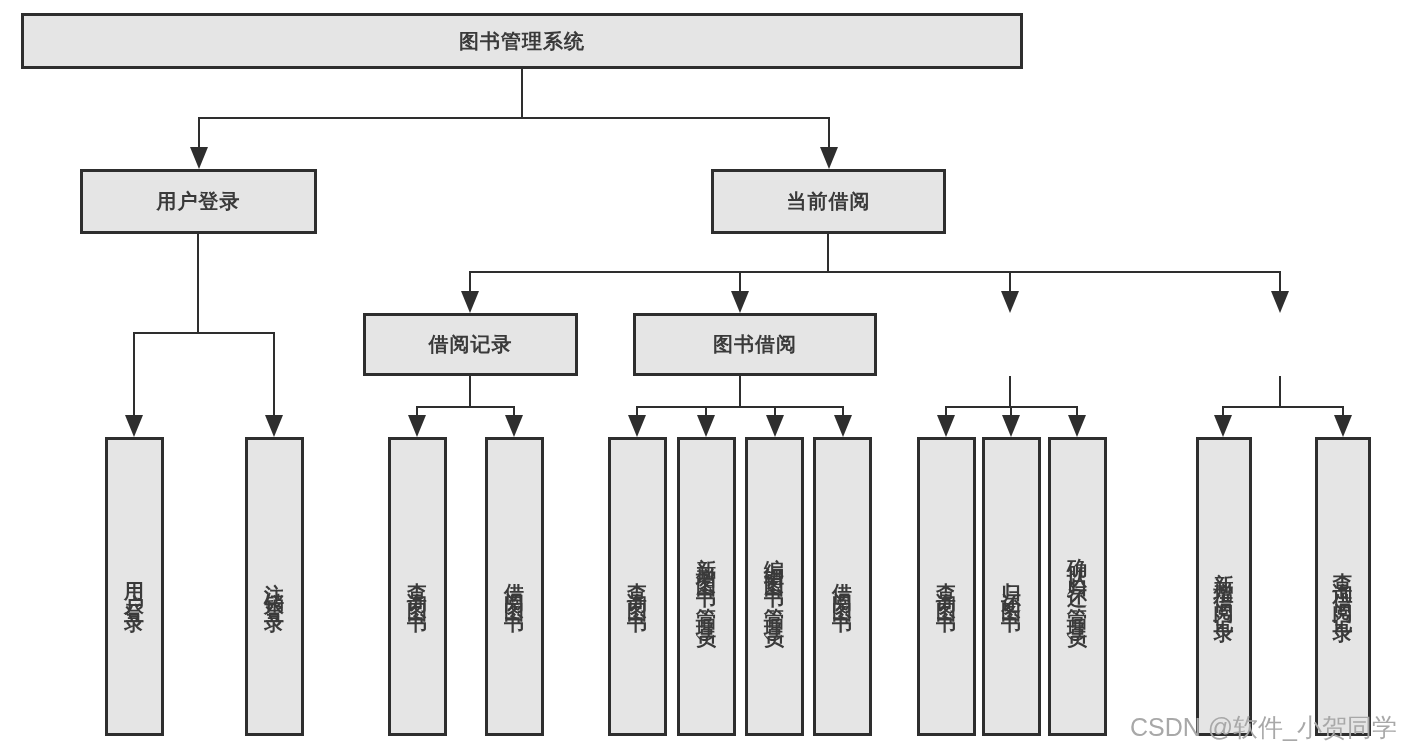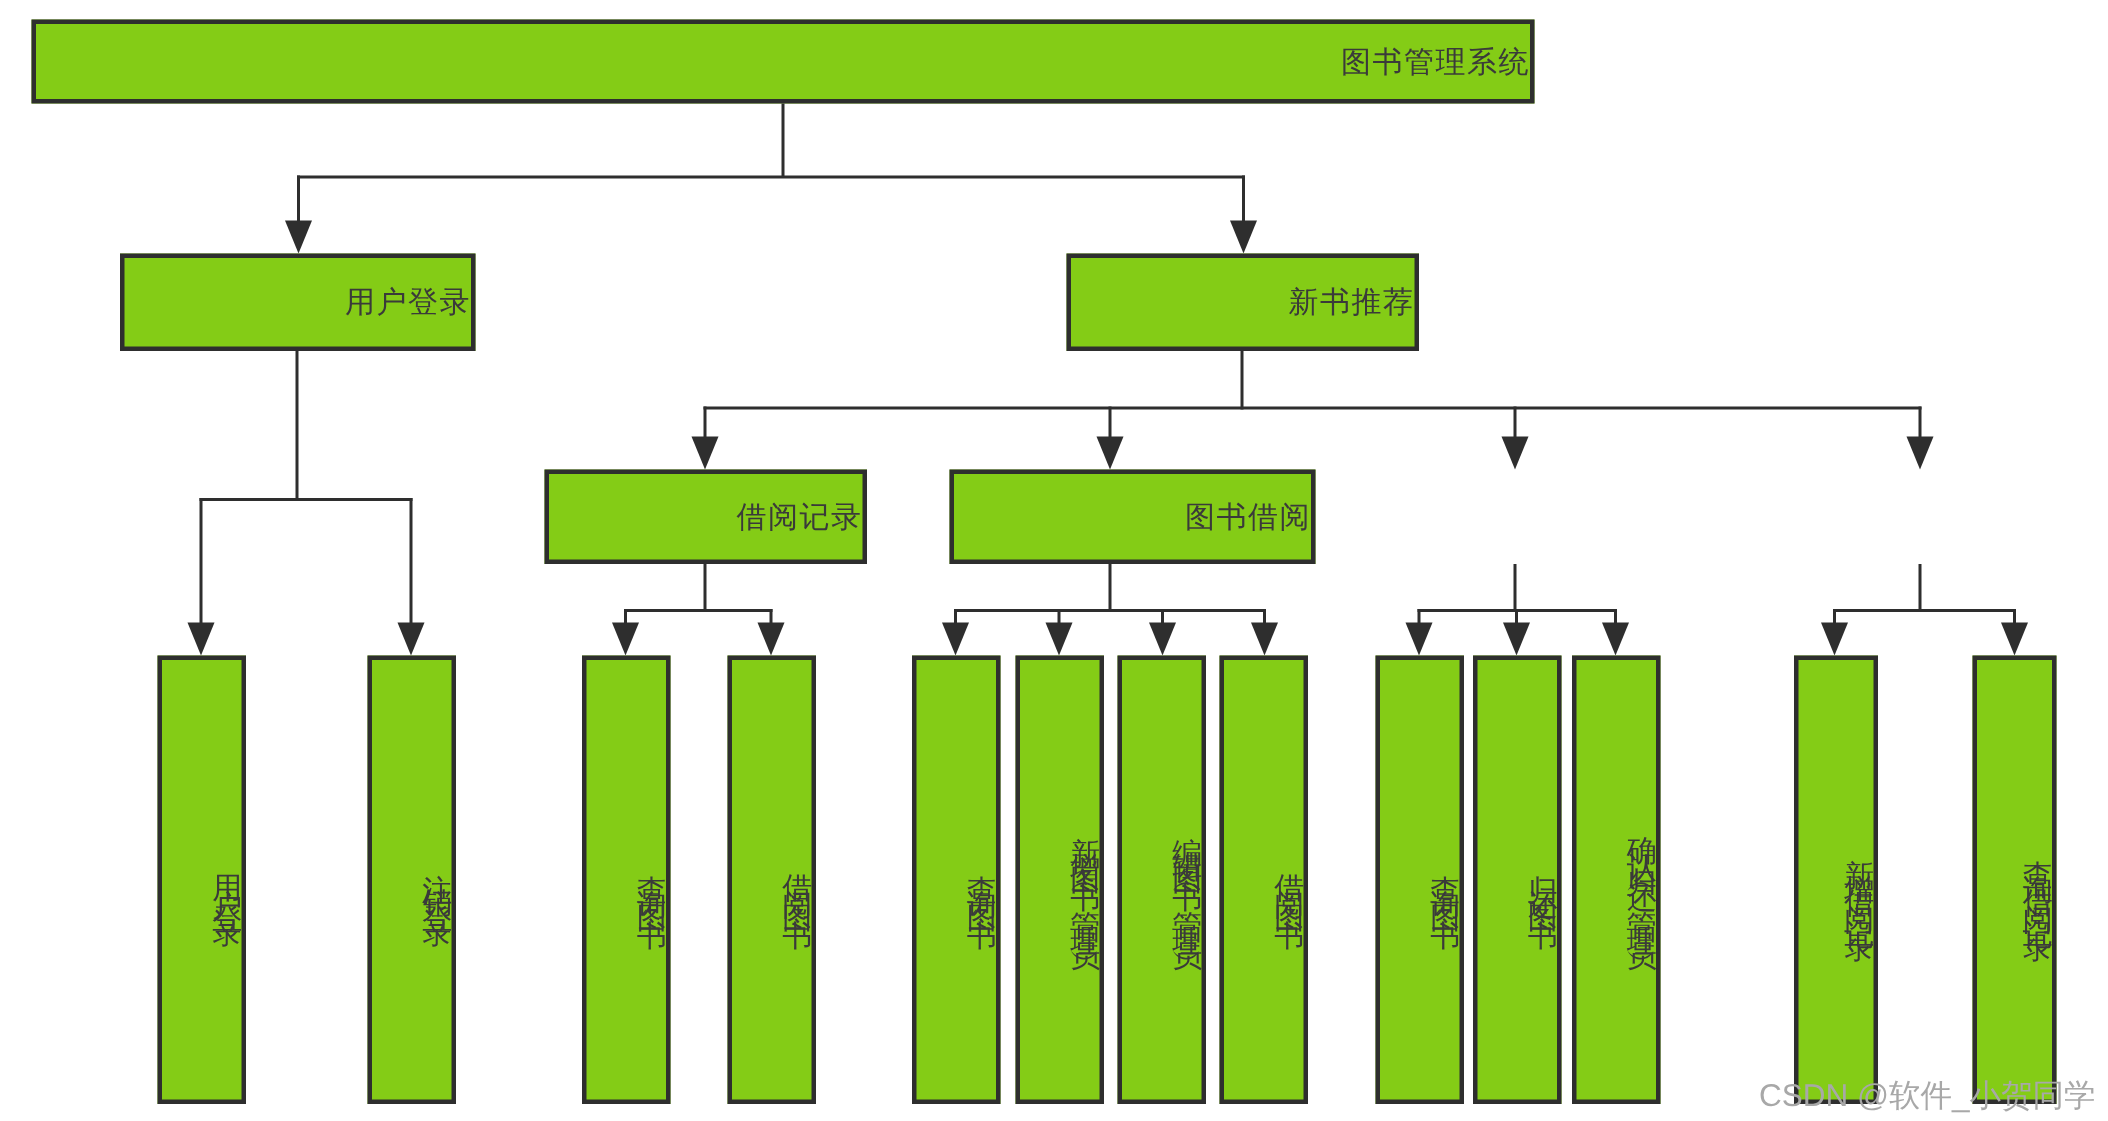--- a/index.html
+++ b/index.html
@@ -12,27 +12,28 @@
     position:relative;
     width:1405px;height:747px;
     background:#ffffff;
     font-family:"Liberation Sans","DejaVu Sans",sans-serif;
     overflow:hidden;
   }
   .box{
     position:absolute;
     box-sizing:border-box;
     border:3px solid var(--line);
-    background:#84cc16;
+    background:#e5e5e5;
     display:flex;
     align-items:center;
-    justify-content:flex-end;
+    justify-content:center;
     color:var(--text);
     font-size:20px;
     letter-spacing:1px;
+    font-weight:bold;
   }
   .box.v span{
     writing-mode:vertical-rl;
     text-orientation:mixed;
     letter-spacing:10px;
     font-size:20px;
     line-height:1;
     white-space:nowrap;
   }
   .hline,.vline{position:absolute;background:var(--line);}
@@ -42,21 +43,21 @@
     position:absolute;
     width:0;height:0;
     border-left:9px solid transparent;
     border-right:9px solid transparent;
     border-top:22px solid var(--line);
   }
   .watermark{
     position:absolute;
     right:8px;bottom:3px;
     color:var(--wm);
-    font-size:21px;
+    font-size:25px;
   }
 </style>
 </head>
 <body>
 
 <div id="canvas">
 
   <div class="box" style="left:21px;top:13px;width:1002px;height:56px">
     <span>图书管理系统</span>
   </div>
@@ -65,21 +66,21 @@
   <div class="hline" style="left:198px;top:117px;width:632px"></div>
   <div class="vline" style="left:198px;top:117px;height:32px"></div>
   <div class="arrow" style="left:190px;top:147px"></div>
   <div class="vline" style="left:828px;top:117px;height:32px"></div>
   <div class="arrow" style="left:820px;top:147px"></div>
 
   <div class="box" style="left:80px;top:169px;width:237px;height:65px">
     <span>用户登录</span>
   </div>
   <div class="box" style="left:711px;top:169px;width:235px;height:65px">
-    <span>新书推荐</span>
+    <span>当前借阅</span>
   </div>
 
   <div class="vline" style="left:197px;top:234px;height:99px"></div>
   <div class="hline" style="left:133px;top:332px;width:142px"></div>
   <div class="vline" style="left:133px;top:332px;height:84px"></div>
   <div class="arrow" style="left:125px;top:415px"></div>
   <div class="vline" style="left:273px;top:332px;height:84px"></div>
   <div class="arrow" style="left:265px;top:415px"></div>
 
   <div class="vline" style="left:827px;top:234px;height:39px"></div>

